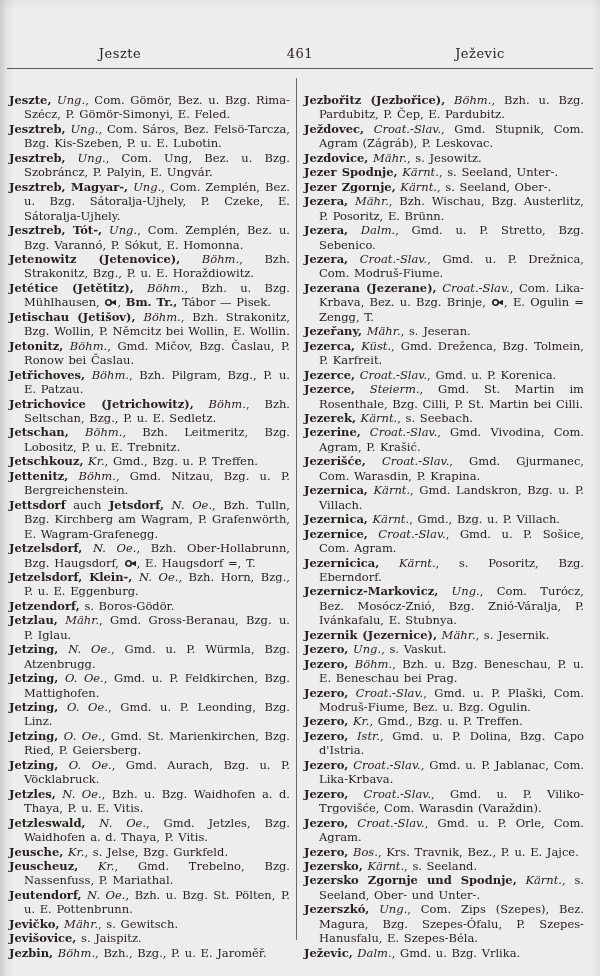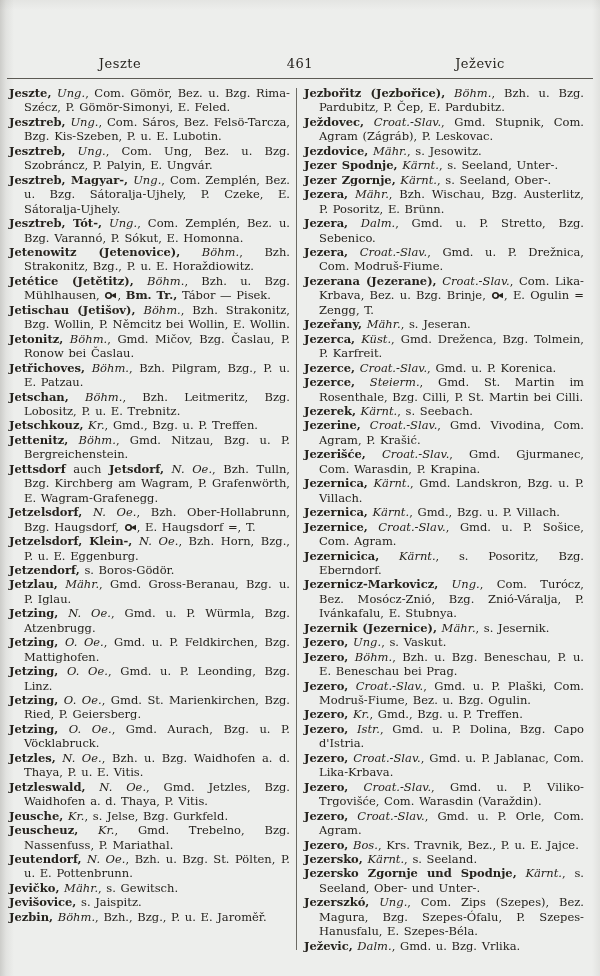--- a/index.html
+++ b/index.html
@@ -14,41 +14,42 @@
       linear-gradient(180deg, rgba(120,118,112,0.08) 0px, rgba(120,118,112,0.0) 10px);
     font-family:"DejaVu Serif", serif;
     color:#26231e;
     overflow:hidden;
     box-sizing:border-box;
   }
   .running-head{
     display:grid;
     grid-template-columns:1fr 1fr 1fr;
     align-items:end;
-    padding:48px 30px 5px 30px;
+    padding:38px 30px 5px 30px;
     font-size:13px;
     letter-spacing:0.5px;
   }
   .rh-left{text-align:center;}
   .rh-center{text-align:center;}
   .rh-right{text-align:center;margin-top:8px;}
   .head-rule{
     border:none;
     border-top:1.4px solid #5c5a54;
     margin:2px 7px 0 7px;
   }
   .columns{
     display:flex;
     align-items:stretch;
     padding:7px 6px 0 9px;
     height:870px;
   }
   .col{
     width:286px;
     box-sizing:border-box;
+    margin-top:17px;
   }
   .col-left{padding-right:5px;}
   .col-right{padding-left:6px;}
   .col-divider{
     width:1px;
     background:#6b6963;
     margin:2px 1px 6px 1px;
   }
   .entry{
     margin:0;
@@ -90,20 +91,21 @@
         <p class="entry"><span class="b">Jesztreb, Magyar-,</span><span class="i"> Ung.</span><span class="n">, Com. Zemplén, Bez. u. Bzg. Sátoralja-Ujhely, P. Czeke, E. Sátoralja-Ujhely.</span></p>
         <p class="entry"><span class="b">Jesztreb, Tót-,</span><span class="i"> Ung.</span><span class="n">, Com. Zemplén, Bez. u. Bzg. Varannó, P. Sókut, E. Homonna.</span></p>
         <p class="entry"><span class="b">Jetenowitz (Jetenovice),</span><span class="i"> Böhm.</span><span class="n">, Bzh. Strakonitz, Bzg., P. u. E. Horaždiowitz.</span></p>
         <p class="entry"><span class="b">Jetétice (Jetětitz),</span><span class="i"> Böhm.</span><span class="n">, Bzh. u. Bzg. Mühlhausen, </span><span class="horn"><svg width="13" height="9" viewBox="0 0 26 18" aria-hidden="true">
               <circle cx="9" cy="9" r="5.5" fill="none" stroke="#26231e" stroke-width="3.4"></circle>
               <path d="M13 9 L24 3.5 L24 14.5 Z" fill="#26231e"></path>
             </svg></span><span class="n">, </span><span class="b">Bm. Tr.,</span><span class="n"> Tábor — Pisek.</span></p>
         <p class="entry"><span class="b">Jetischau (Jetišov),</span><span class="i"> Böhm.</span><span class="n">, Bzh. Strakonitz, Bzg. Wollin, P. Němcitz bei Wollin, E. Wollin.</span></p>
         <p class="entry"><span class="b">Jetonitz,</span><span class="i"> Böhm.</span><span class="n">, Gmd. Mičov, Bzg. Časlau, P. Ronow bei Časlau.</span></p>
         <p class="entry"><span class="b">Jetřichoves,</span><span class="i"> Böhm.</span><span class="n">, Bzh. Pilgram, Bzg., P. u. E. Patzau.</span></p>
+        <p class="entry"><span class="b">Jetrichovice (Jetrichowitz),</span><span class="i"> Böhm.</span><span class="n">, Bzh. Seltschan, Bzg., P. u. E. Sedletz.</span></p>
         <p class="entry"><span class="b">Jetschan,</span><span class="i"> Böhm.</span><span class="n">, Bzh. Leitmeritz, Bzg. Lobositz, P. u. E. Trebnitz.</span></p>
         <p class="entry"><span class="b">Jetschkouz,</span><span class="i"> Kr.</span><span class="n">, Gmd., Bzg. u. P. Treffen.</span></p>
         <p class="entry"><span class="b">Jettenitz,</span><span class="i"> Böhm.</span><span class="n">, Gmd. Nitzau, Bzg. u. P. Bergreichenstein.</span></p>
         <p class="entry"><span class="b">Jettsdorf</span><span class="n"> auch </span><span class="b">Jetsdorf,</span><span class="i"> N. Oe.</span><span class="n">, Bzh. Tulln, Bzg. Kirchberg am Wagram, P. Grafenwörth, E. Wagram-Grafenegg.</span></p>
         <p class="entry"><span class="b">Jetzelsdorf,</span><span class="i"> N. Oe.</span><span class="n">, Bzh. Ober-Hollabrunn, Bzg. Haugsdorf, </span><span class="horn"><svg width="13" height="9" viewBox="0 0 26 18" aria-hidden="true">
               <circle cx="9" cy="9" r="5.5" fill="none" stroke="#26231e" stroke-width="3.4"></circle>
               <path d="M13 9 L24 3.5 L24 14.5 Z" fill="#26231e"></path>
             </svg></span><span class="n">, E. Haugsdorf =, T.</span></p>
         <p class="entry"><span class="b">Jetzelsdorf, Klein-,</span><span class="i"> N. Oe.</span><span class="n">, Bzh. Horn, Bzg., P. u. E. Eggenburg.</span></p>
         <p class="entry"><span class="b">Jetzendorf,</span><span class="n"> s. Boros-Gödör.</span></p>

